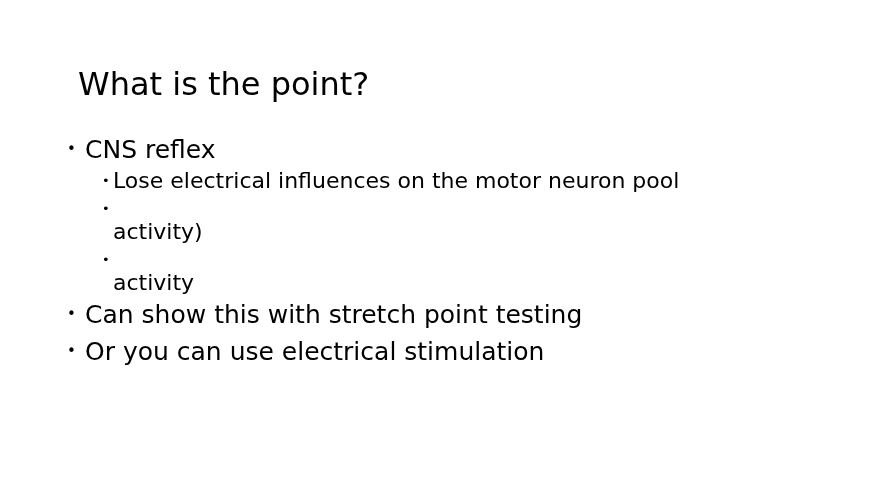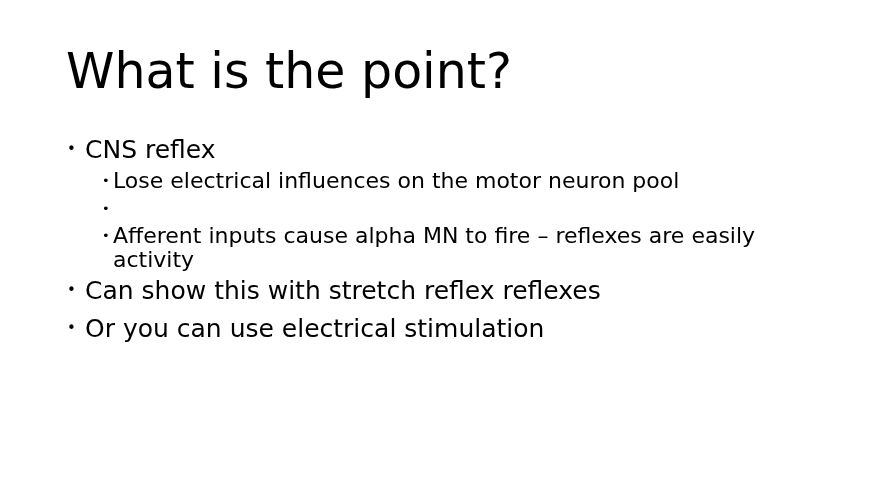--- a/index.html
+++ b/index.html
@@ -17,22 +17,22 @@
   .slide {
     position: relative;
     width: 880px;
     height: 495px;
     background: #ffffff;
   }
   .title {
     position: absolute;
     left: 66px;
     top: 48px;
-    margin: 0;
-    font-size: 49px;
+    margin: 12px;
+    font-size: 32px;
     font-weight: 400;
     line-height: 48px;
     white-space: nowrap;
     letter-spacing: 0;
   }
   .content {
     position: absolute;
     left: 66px;
     top: 134px;
     width: 748px;
@@ -81,28 +81,28 @@
       <div class="item l1">
         <span class="marker">•</span>
         <div class="text"><span>CNS reflex</span></div>
       </div>
       <div class="item l2">
         <span class="marker">•</span>
         <div class="text"><span>Lose electrical influences on the motor neuron pool</span></div>
       </div>
       <div class="item l2">
         <span class="marker">•</span>
-        <div class="text"><br></div>
+        <div class="text"><br><span>activity)</span></div>
       </div>
       <div class="item l2">
         <span class="marker">•</span>
-        <div class="text"><span>Afferent inputs cause alpha MN to fire – reflexes are easily</span><br><span>activity</span></div>
+        <div class="text"><br><span>activity</span></div>
       </div>
       <div class="item l1">
         <span class="marker">•</span>
-        <div class="text"><span>Can show this with stretch reflex reflexes</span></div>
+        <div class="text"><span>Can show this with stretch point testing</span></div>
       </div>
       <div class="item l1">
         <span class="marker">•</span>
         <div class="text"><span>Or you can use electrical stimulation</span></div>
       </div>
     </div>
 </div>
 
 </body></html>

